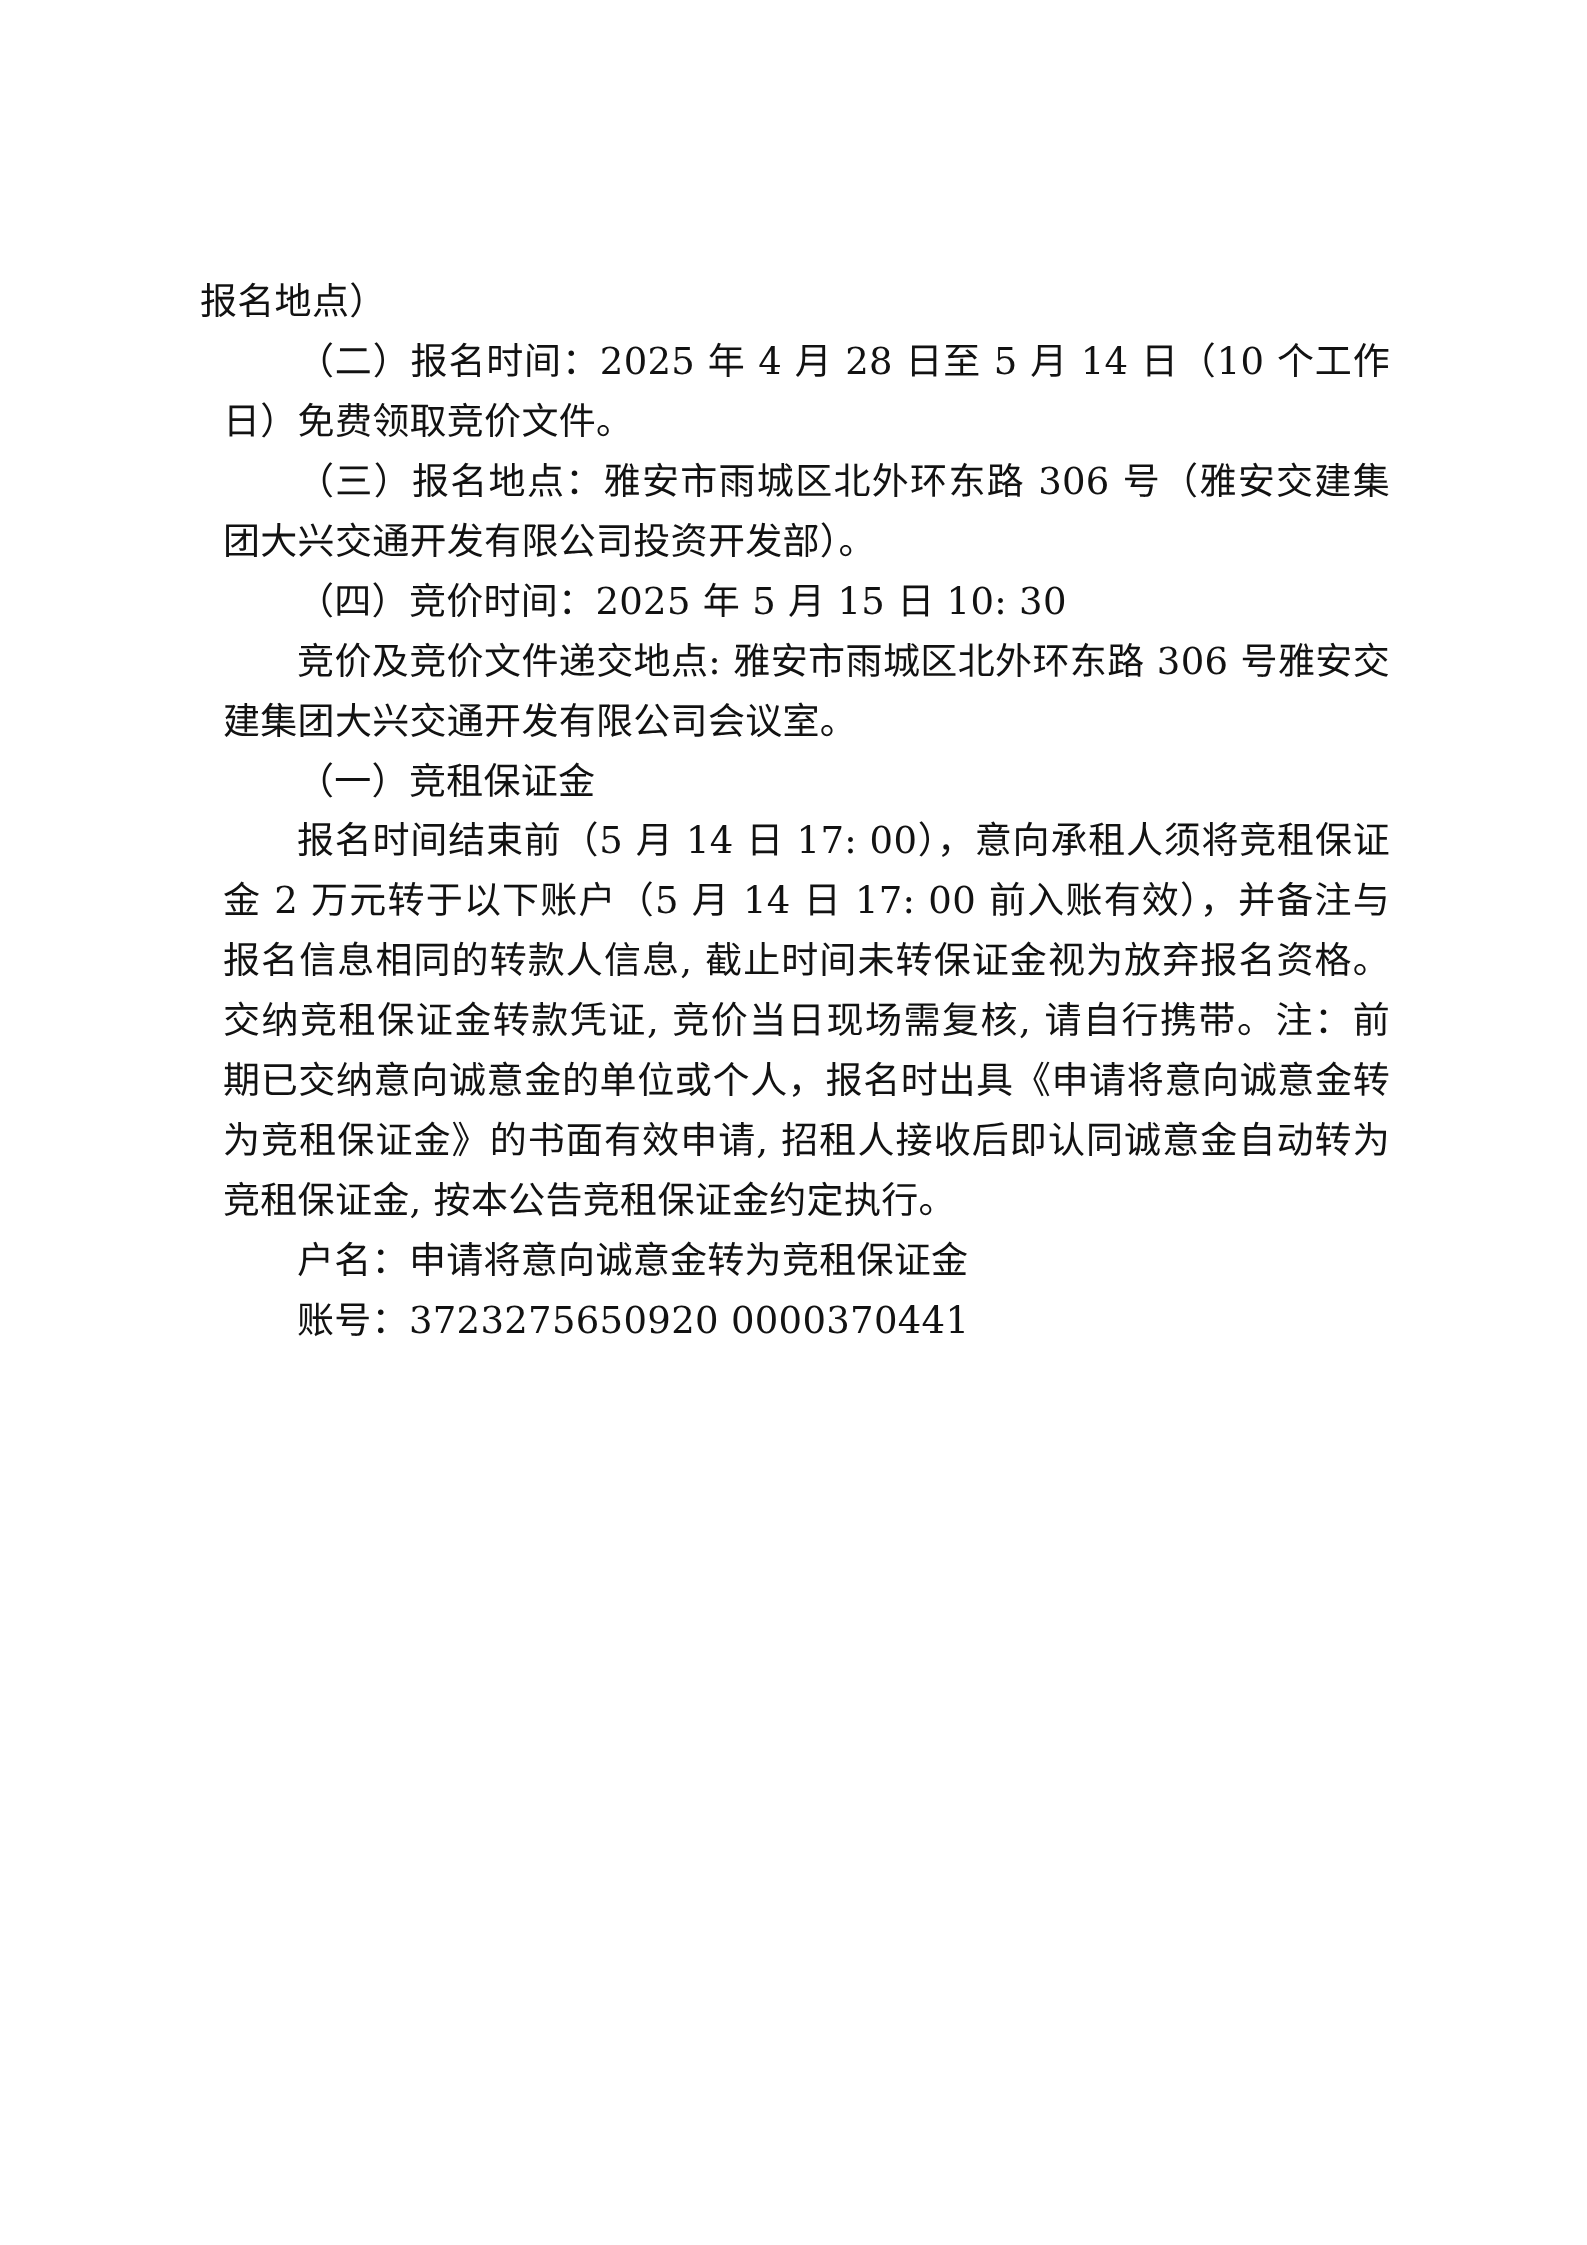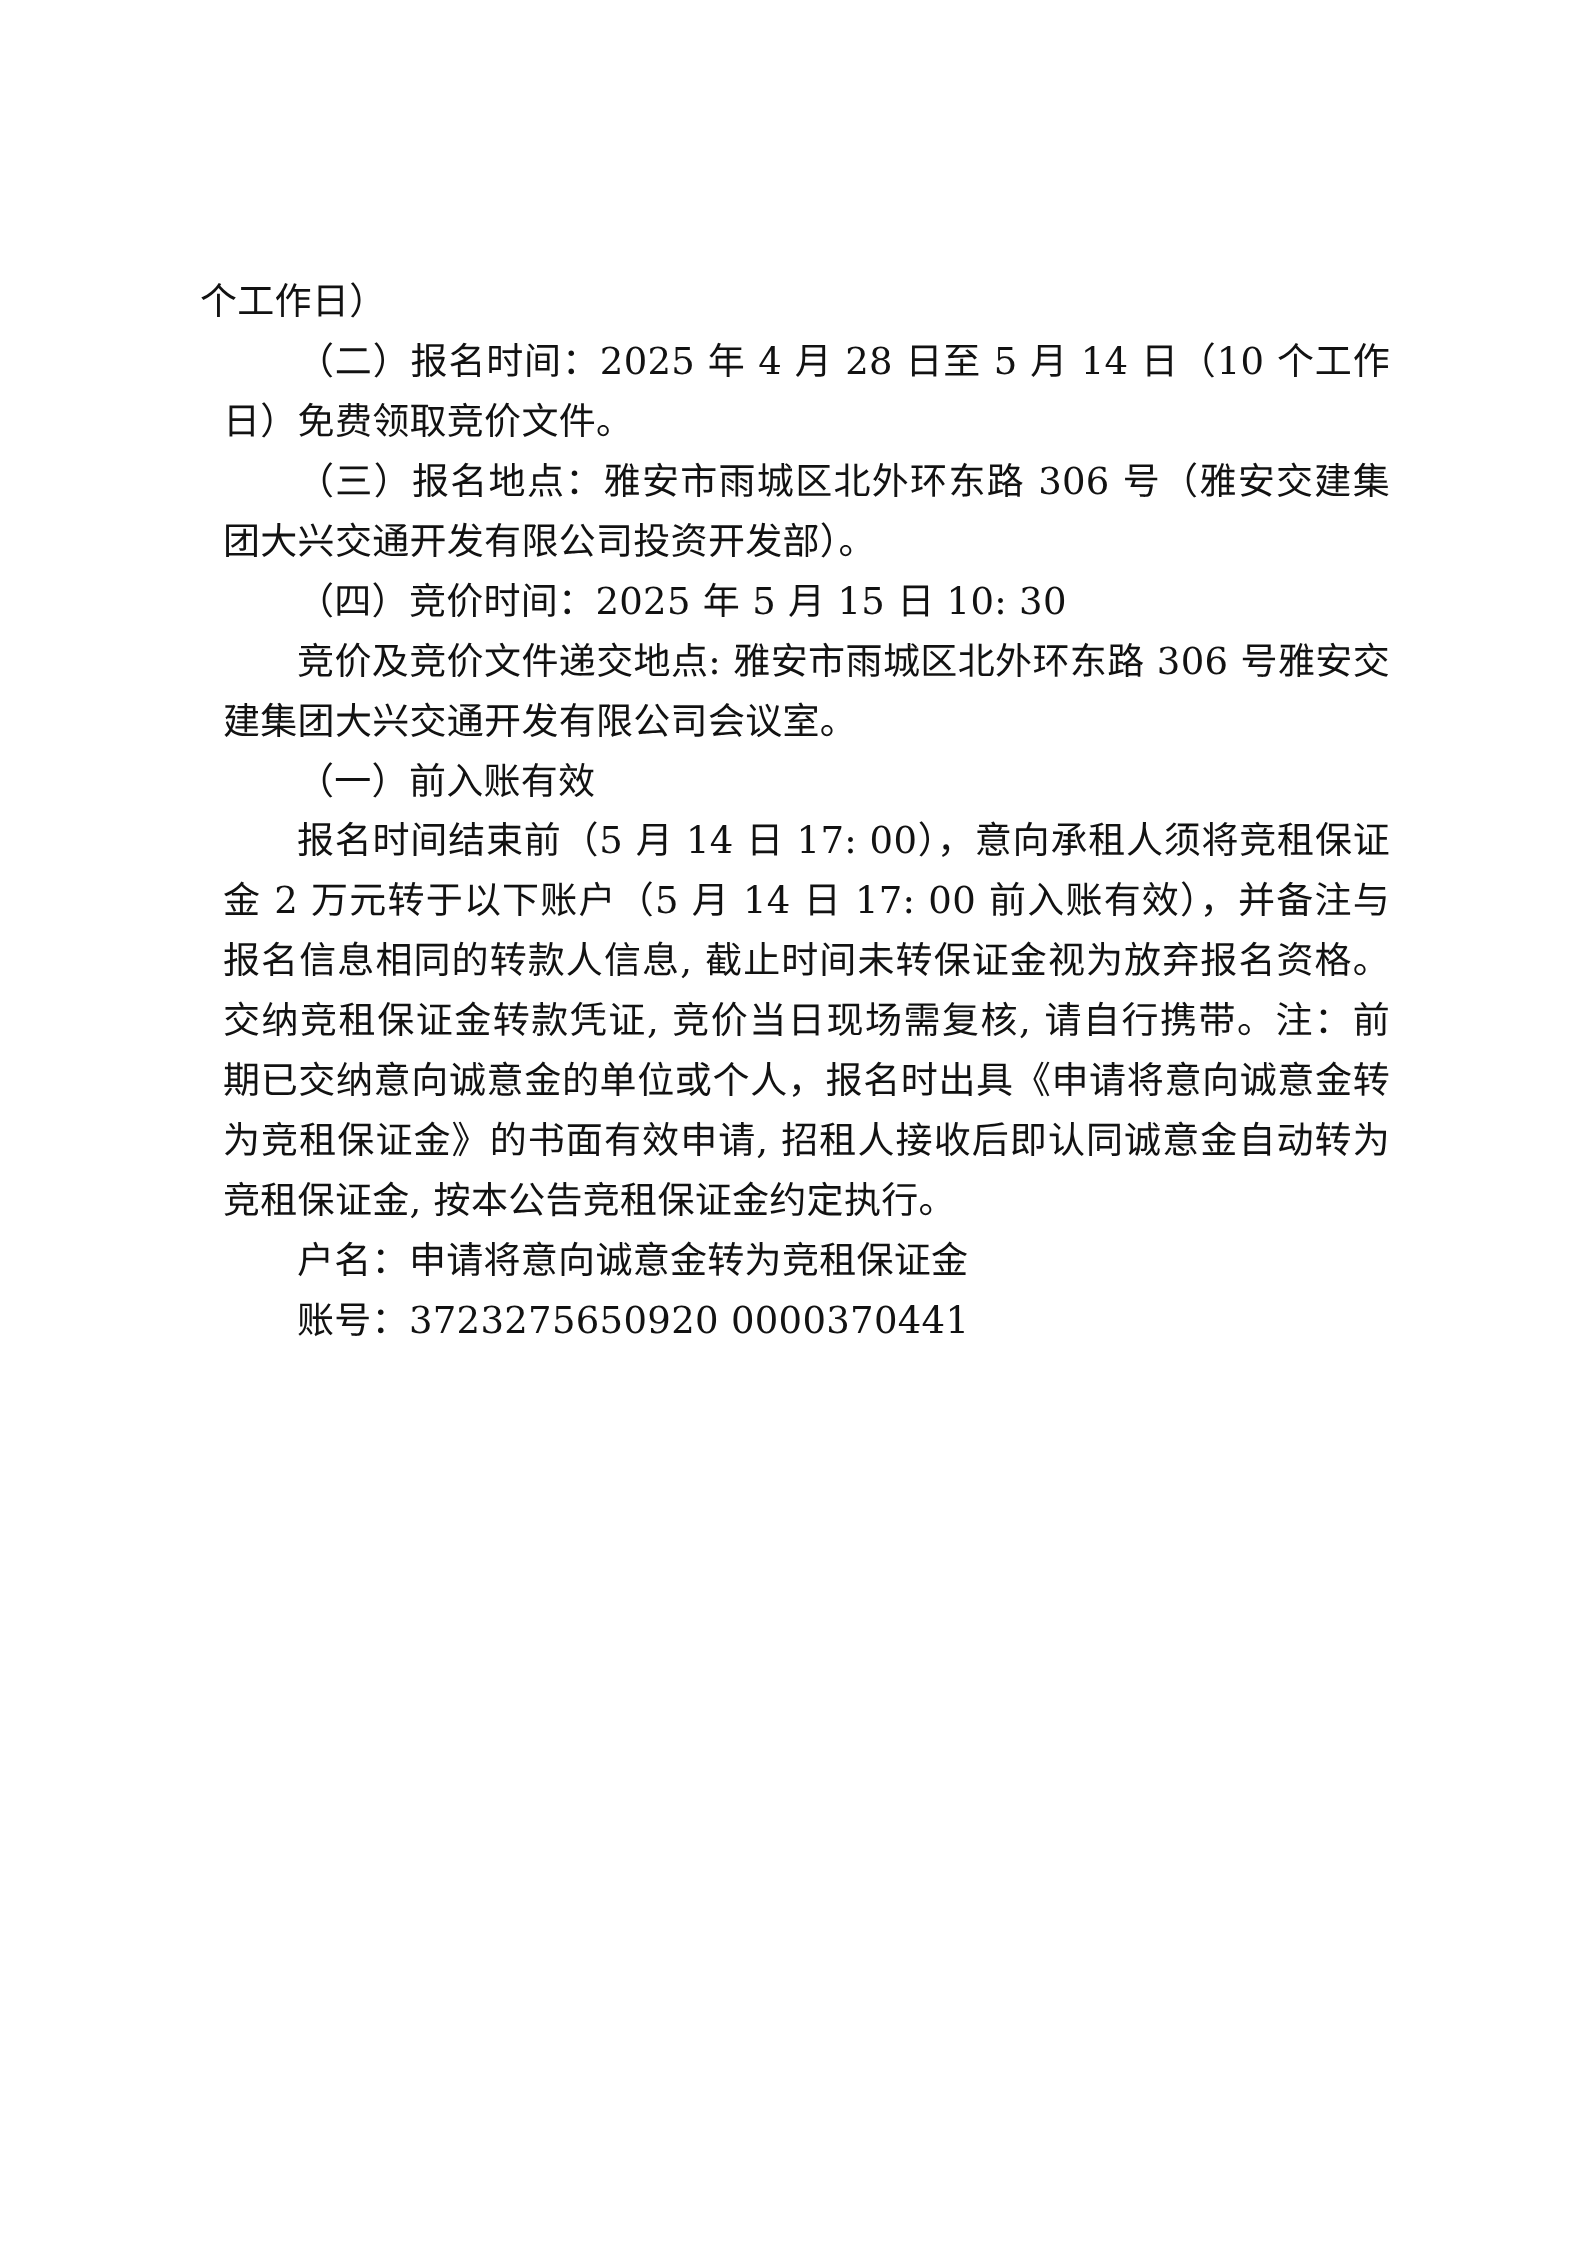--- a/index.html
+++ b/index.html
@@ -40,23 +40,23 @@
     font-weight: bold;
     text-indent: 2em;
     letter-spacing: 1px;
   }
 </style>
 </head>
 <body>
 
 <div class="page">
   <div class="content">
-    <p class="plain">个工作日）</p>
+    <p class="plain">报名地点）</p>
     <p class="indent">（二）报名时间：2025 年 4 月 28 日至 5 月 14 日（10 个工作日）免费领取竞价文件。</p>
     <p class="indent">（三）报名地点：雅安市雨城区北外环东路 306 号（雅安交建集团大兴交通开发有限公司投资开发部）。</p>
     <p class="indent">（四）竞价时间：2025 年 5 月 15 日 10: 30</p>
     <p class="indent">竞价及竞价文件递交地点: 雅安市雨城区北外环东路 306 号雅安交建集团大兴交通开发有限公司会议室。</p>
-    <p class="indent">（一）前入账有效</p>
+    <p class="indent">（一）竞租保证金</p>
     <p class="indent">报名时间结束前（5 月 14 日 17: 00），意向承租人须将竞租保证金 2 万元转于以下账户（5 月 14 日 17: 00 前入账有效），并备注与报名信息相同的转款人信息, 截止时间未转保证金视为放弃报名资格。交纳竞租保证金转款凭证, 竞价当日现场需复核, 请自行携带。注：前期已交纳意向诚意金的单位或个人，报名时出具《申请将意向诚意金转为竞租保证金》的书面有效申请, 招租人接收后即认同诚意金自动转为竞租保证金, 按本公告竞租保证金约定执行。</p>
     <p class="indent">户名：申请将意向诚意金转为竞租保证金</p>
     <p class="indent">账号：3723275650920 0000370441</p>
   </div>
 </div>
 
 </body></html>

